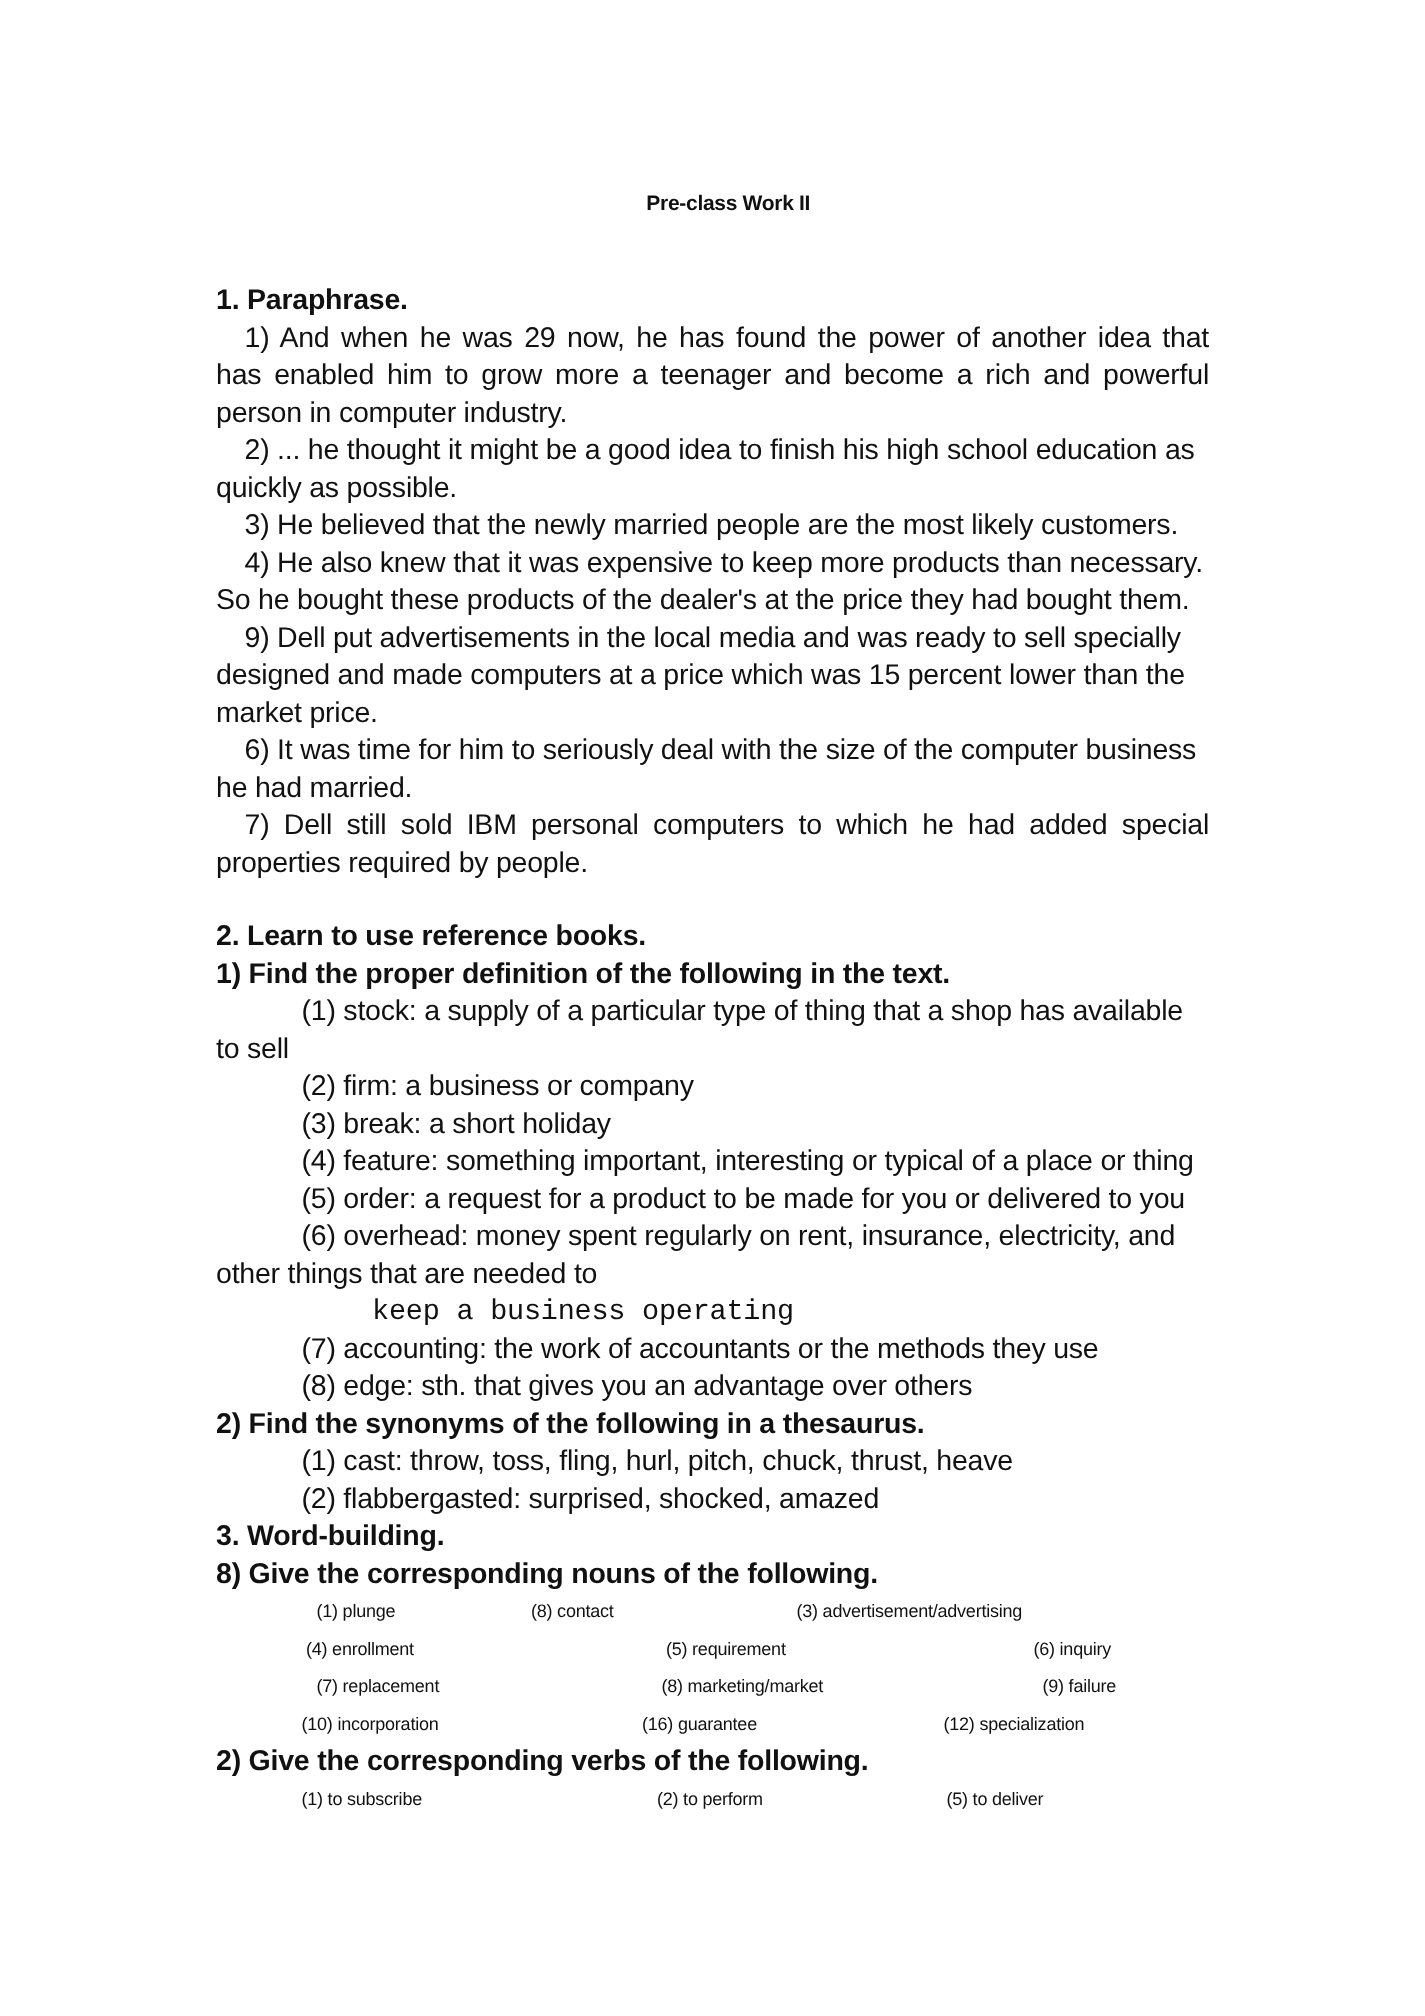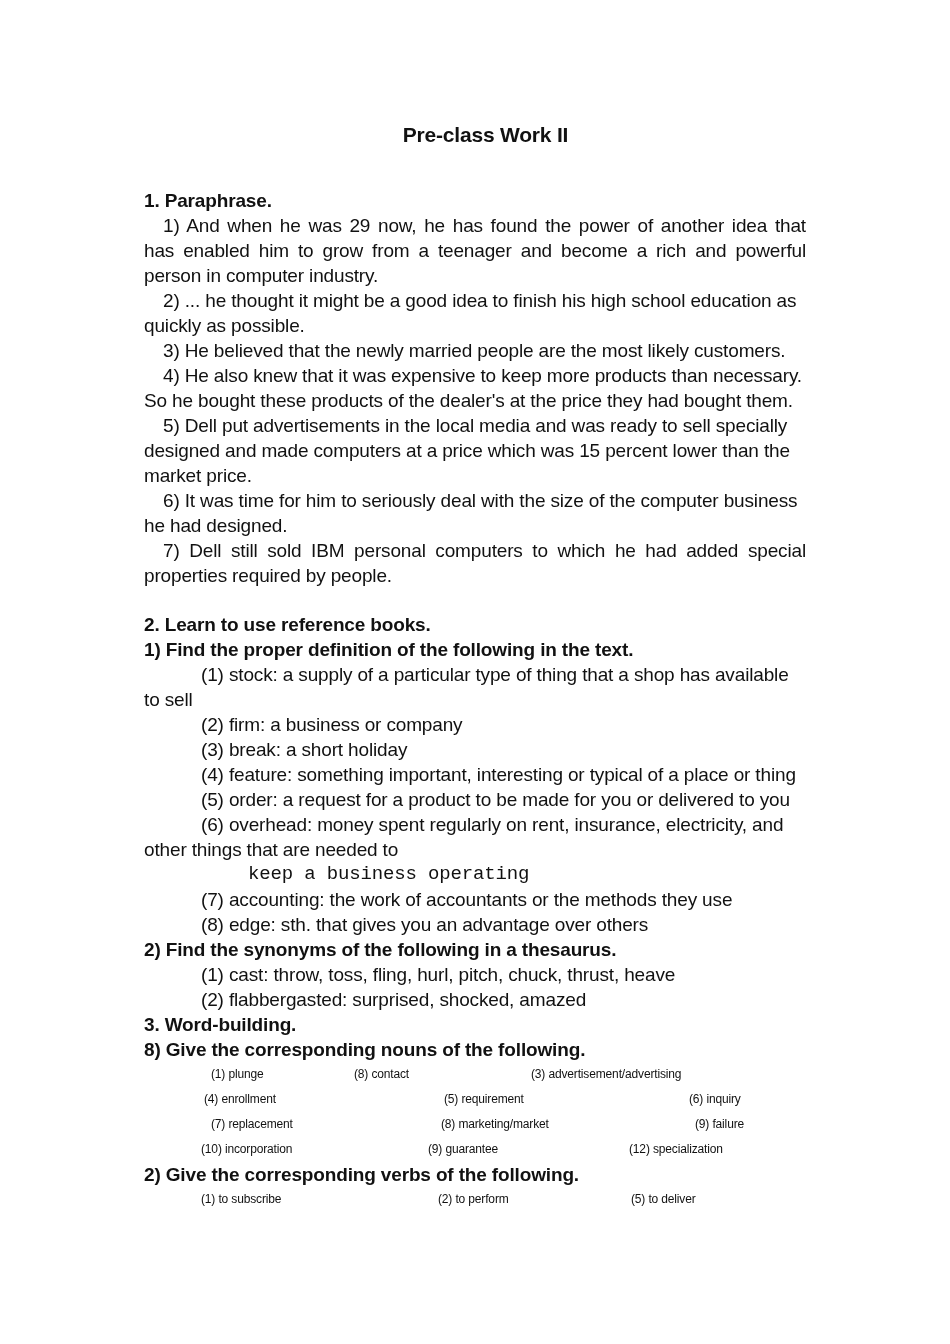--- a/index.html
+++ b/index.html
@@ -21,21 +21,21 @@
       top: 0;
       width: 663px;
     }
     .title {
       position: absolute;
       left: 0;
       width: 683px;
       top: 121px;
       text-align: center;
       font-weight: bold;
-      font-size: 21px;
+      font-size: 14px;
       line-height: 28px;
       letter-spacing: -0.2px;
     }
     .line {
       position: absolute;
       left: 0;
       font-size: 19px;
       line-height: 25px;
       white-space: nowrap;
       letter-spacing: -0.15px;
@@ -62,37 +62,37 @@
 </head>
 <body>
 
 <div class="page">
 
   <div class="title">Pre-class Work II</div>
 
   <div class="line bold" style="top:188px">1. Paraphrase.</div>
 
   <div class="line ind1 just" style="top:213px">1) And when he was 29 now, he has found the power of another idea that</div>
-  <div class="line just" style="top:238px">has enabled him to grow from a teenager and become a rich and powerful</div>
+  <div class="line just" style="top:238px">has enabled him to grow more a teenager and become a rich and powerful</div>
   <div class="line" style="top:263px">person in computer industry.</div>
 
   <div class="line ind1" style="top:288px">2) ... he thought it might be a good idea to finish his high school education as</div>
   <div class="line" style="top:313px">quickly as possible.</div>
 
   <div class="line ind1" style="top:338px">3) He believed that the newly married people are the most likely customers.</div>
 
   <div class="line ind1" style="top:363px">4) He also knew that it was expensive to keep more products than necessary.</div>
   <div class="line" style="top:388px">So he bought these products of the dealer's at the price they had bought them.</div>
 
-  <div class="line ind1" style="top:413px">5) Dell put advertisements in the local media and was ready to sell specially</div>
+  <div class="line ind1" style="top:413px">9) Dell put advertisements in the local media and was ready to sell specially</div>
   <div class="line" style="top:438px">designed and made computers at a price which was 15 percent lower than the</div>
   <div class="line" style="top:463px">market price.</div>
 
   <div class="line ind1" style="top:488px">6) It was time for him to seriously deal with the size of the computer business</div>
-  <div class="line" style="top:513px">he had designed.</div>
+  <div class="line" style="top:513px">he had married.</div>
 
   <div class="line ind1 just" style="top:538px">7) Dell still sold IBM personal computers to which he had added special</div>
   <div class="line" style="top:563px">properties required by people.</div>
 
   <div class="line bold" style="top:612px">2. Learn to use reference books.</div>
   <div class="line bold" style="top:637px">1) Find the proper definition of the following in the text.</div>
 
   <div class="line ind2" style="top:662px">(1) stock: a supply of a particular type of thing that a shop has available</div>
   <div class="line" style="top:687px">to sell</div>
   <div class="line ind2" style="top:712px">(2) firm: a business or company</div>
@@ -118,21 +118,21 @@
 
   <div class="cell" style="top:1087px; left:60px">(4) enrollment</div>
   <div class="cell" style="top:1087px; left:300px">(5) requirement</div>
   <div class="cell" style="top:1087px; left:545px">(6) inquiry</div>
 
   <div class="cell" style="top:1112px; left:67px">(7) replacement</div>
   <div class="cell" style="top:1112px; left:297px">(8) marketing/market</div>
   <div class="cell" style="top:1112px; left:551px">(9) failure</div>
 
   <div class="cell" style="top:1137px; left:57px">(10) incorporation</div>
-  <div class="cell" style="top:1137px; left:284px">(9) guarantee</div>
+  <div class="cell" style="top:1137px; left:284px">(16) guarantee</div>
   <div class="cell" style="top:1137px; left:485px">(12) specialization</div>
 
   <div class="line bold" style="top:1162px">2) Give the corresponding verbs of the following.</div>
   <div class="cell" style="top:1187px; left:57px">(1) to subscribe</div>
   <div class="cell" style="top:1187px; left:294px">(2) to perform</div>
   <div class="cell" style="top:1187px; left:487px">(5) to deliver</div>
 
 </div>
 
 </body></html>

